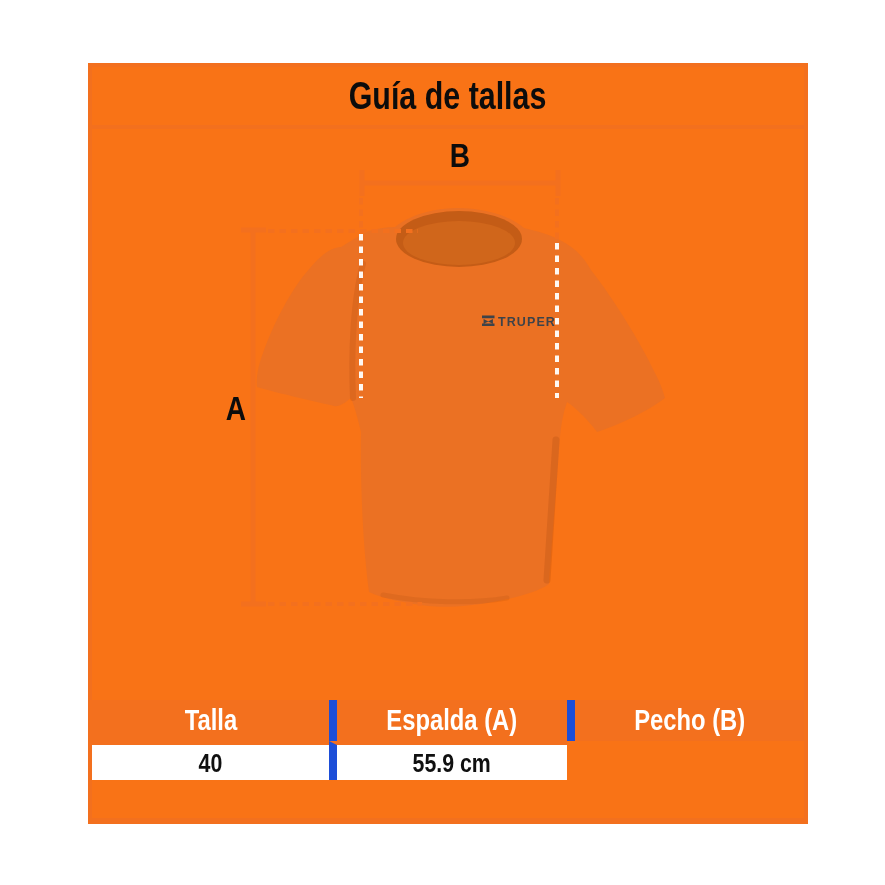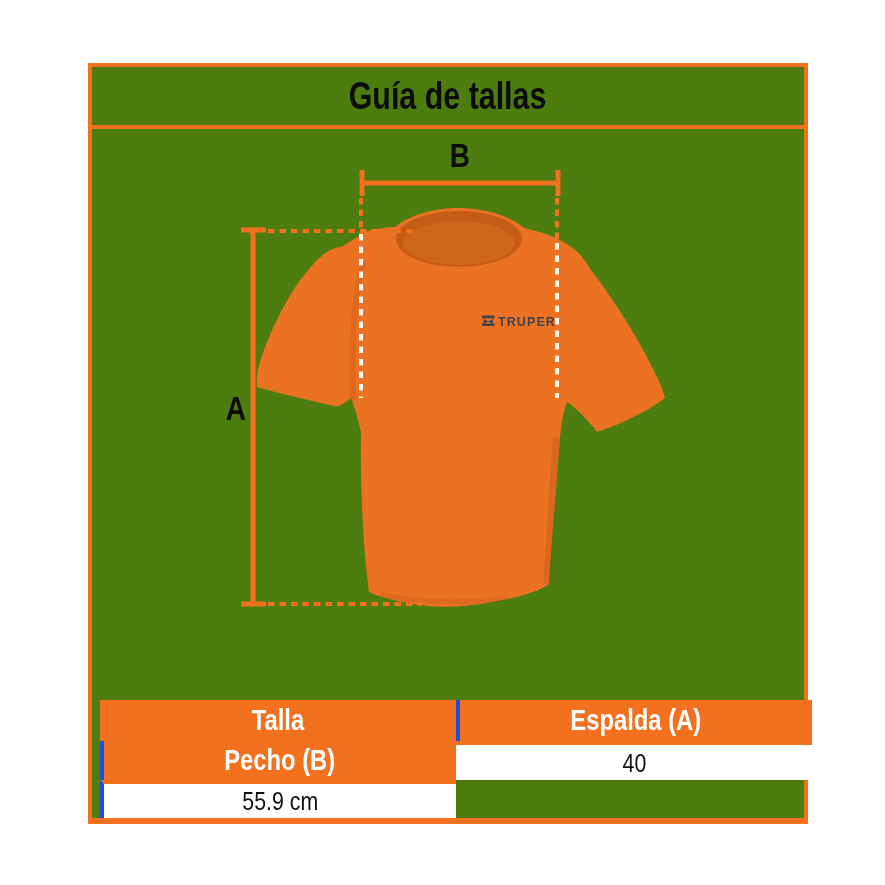--- a/index.html
+++ b/index.html
@@ -2,44 +2,44 @@
 <html><head>
 <meta charset="utf-8">
 <style>
   html,body{margin:0;padding:0;background:#ffffff;}
   .page{
     position:relative;width:885px;height:885px;background:#ffffff;overflow:hidden;
     font-family:"Liberation Sans",sans-serif;
   }
   .outer-box{
     position:absolute;left:88px;top:63px;width:720px;height:761px;
-    box-sizing:border-box;background:#4d7c0f;
+    box-sizing:border-box;background:#f97316;
     border:4px solid #F3701E;border-bottom-width:6px;
   }
   .title-band{
     position:absolute;left:0;top:0;right:0;height:58px;
     border-bottom:4px solid #F3701E;
     display:flex;align-items:center;justify-content:center;
   }
   .title-text{
     font-size:38px;font-weight:700;color:#0c0c0c;line-height:1;
     display:inline-block;transform:scaleX(.8);white-space:nowrap;
   }
   .diagram{
     position:absolute;left:0;top:63px;width:712px;height:570px;display:block;
   }
   .diagram text{font-family:"Liberation Sans",sans-serif;}
   .size-table{
-    position:absolute;left:8px;bottom:0;width:712px;height:118px;
-    display:grid;grid-template-columns:1fr 1fr;grid-template-rows:41px 39px 38px;
+    position:absolute;left:0;bottom:0;width:712px;height:118px;
+    display:grid;grid-template-columns:1fr 1fr 1fr;grid-template-rows:41px 39px 38px;
   }
   .cell{display:flex;align-items:center;justify-content:center;overflow:hidden;}
   .th{background:#F3701E;color:#ffffff;font-size:29px;font-weight:700;}
-  .td{background:#ffffff;color:#101010;font-size:26px;font-weight:400;border-top:4px solid #F3701E;}
-  .c2,.c3{border-left:4px solid #1d4ed8;}
+  .td{background:#ffffff;color:#101010;font-size:26px;font-weight:700;border-top:4px solid #F3701E;}
+  .c2,.c3{border-left:8px solid #1d4ed8;}
   .cond{display:inline-block;transform:scaleX(.82);white-space:nowrap;line-height:1;}
 </style>
 </head>
 <body>
 
 <div class="page">
   <div class="outer-box">
 
     <div class="title-band">
       <span class="title-text">Guía de tallas</span>

